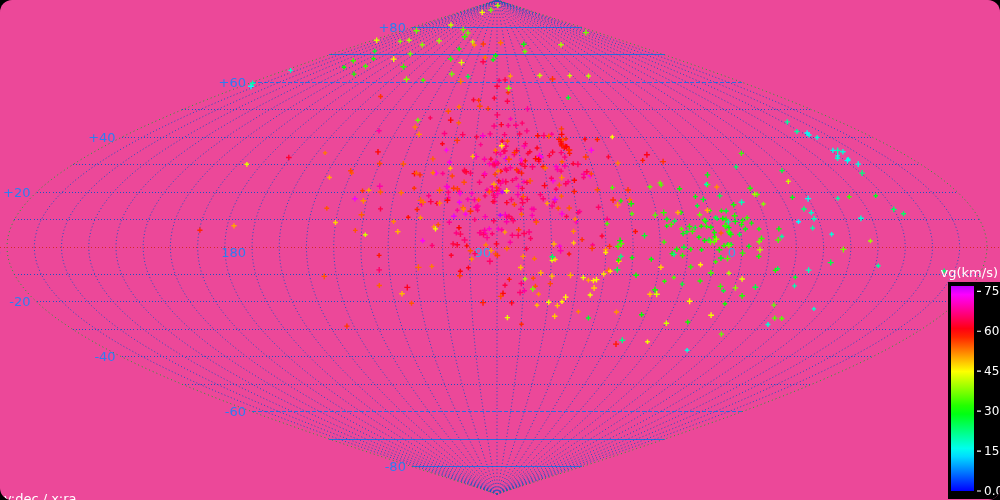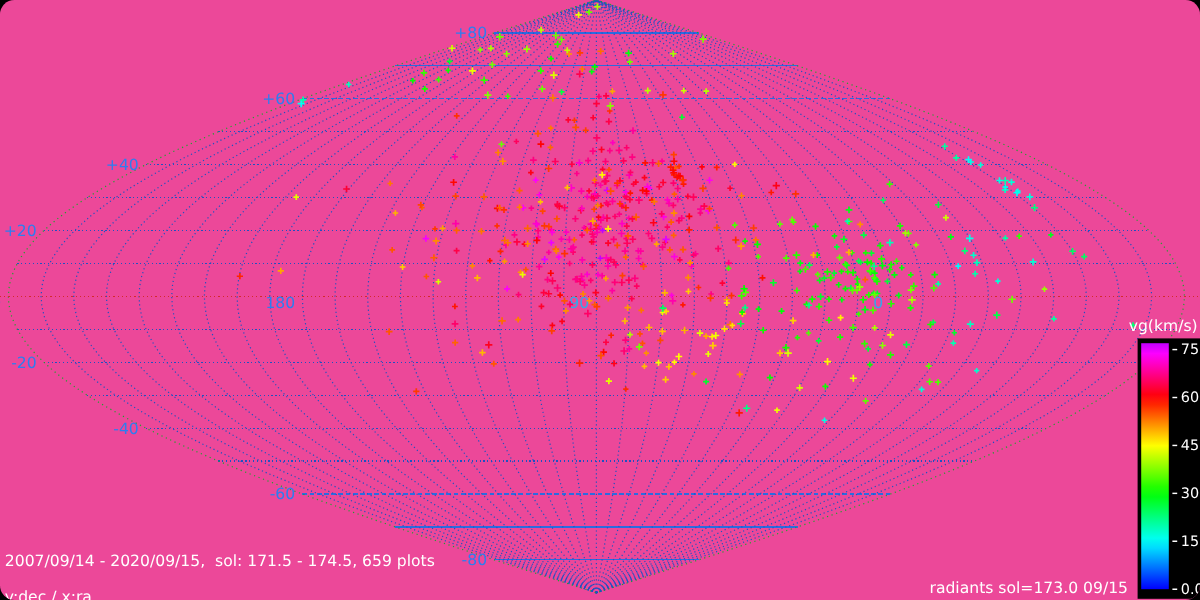--- a/index.html
+++ b/index.html
@@ -777,17 +777,15 @@
       <text x="984" y="335.2597402597403" fill="#ffffff" font-size="12" font-family="&quot;DejaVu Sans&quot;,sans-serif">60.0</text>
       <line x1="977" y1="371.1948051948052" x2="981" y2="371.1948051948052" stroke="#ffffff" stroke-width="1.2"></line>
       <text x="984" y="375.1948051948052" fill="#ffffff" font-size="12" font-family="&quot;DejaVu Sans&quot;,sans-serif">45.0</text>
       <line x1="977" y1="411.12987012987014" x2="981" y2="411.12987012987014" stroke="#ffffff" stroke-width="1.2"></line>
       <text x="984" y="415.12987012987014" fill="#ffffff" font-size="12" font-family="&quot;DejaVu Sans&quot;,sans-serif">30.0</text>
       <line x1="977" y1="451.06493506493507" x2="981" y2="451.06493506493507" stroke="#ffffff" stroke-width="1.2"></line>
       <text x="984" y="455.06493506493507" fill="#ffffff" font-size="12" font-family="&quot;DejaVu Sans&quot;,sans-serif">15.0</text>
       <line x1="977" y1="491" x2="981" y2="491" stroke="#ffffff" stroke-width="1.2"></line>
       <text x="984" y="495" fill="#ffffff" font-size="12" font-family="&quot;DejaVu Sans&quot;,sans-serif">0.0</text>
     </svg>
-  <div class="txt footer-l1">2007/09/14 - 2020/09/15,  sol: 171.5 - 174.5, 659 plots</div>
   <div class="txt footer-l2">y:dec / x:ra</div>
-  <div class="txt footer-r">radiants sol=173.0 09/15</div>
   <div class="txt cbar-title">vg(km/s)</div>
 </div>
 
 </body></html>

